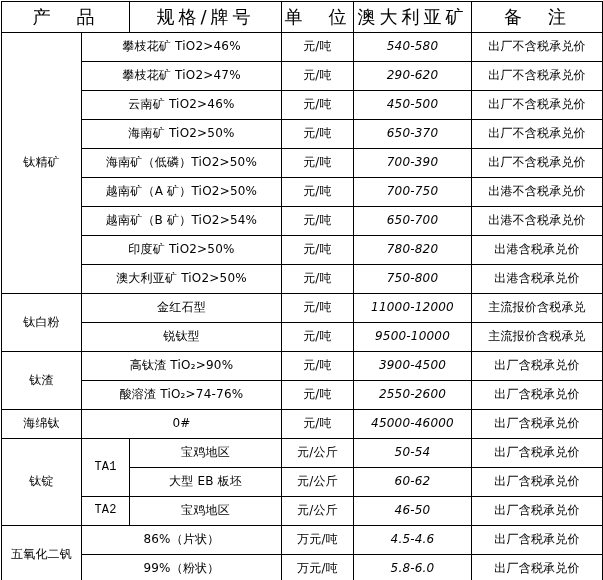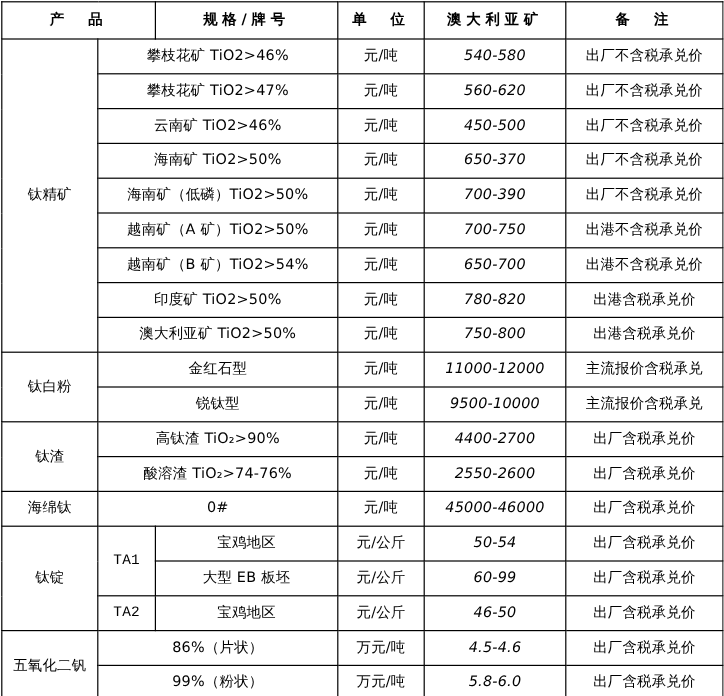--- a/index.html
+++ b/index.html
@@ -30,22 +30,22 @@
     text-align: center;
     vertical-align: middle;
     font-weight: normal;
     padding: 0;
     height: 28px;
     line-height: 1.15;
     font-size: 12px;
     letter-spacing: 0.2px;
   }
   table.price-table thead td {
-    font-weight: bold;
-    font-size: 12px;
+    font-weight: normal;
+    font-size: 18px;
     letter-spacing: 4px;
     height: 30px;
   }
   .cat {
     font-weight: bold;
     font-size: 13px;
     letter-spacing: 1px;
   }
   .grade {
     font-size: 12px;
@@ -93,21 +93,21 @@
       <tr>
         <td class="cat" rowspan="9">钛精矿</td>
         <td class="prod" colspan="2">攀枝花矿 TiO2&gt;46%</td>
         <td class="unit">元/吨</td>
         <td class="price">540-580</td>
         <td class="note">出厂不含税承兑价</td>
       </tr>
       <tr>
         <td class="prod" colspan="2">攀枝花矿 TiO2&gt;47%</td>
         <td class="unit">元/吨</td>
-        <td class="price">560-620</td>
+        <td class="price">290-620</td>
         <td class="note">出厂不含税承兑价</td>
       </tr>
       <tr>
         <td class="prod" colspan="2">云南矿 TiO2&gt;46%</td>
         <td class="unit">元/吨</td>
         <td class="price">450-500</td>
         <td class="note">出厂不含税承兑价</td>
       </tr>
       <tr>
         <td class="prod" colspan="2">海南矿 TiO2&gt;50%</td>
@@ -157,21 +157,21 @@
         <td class="prod" colspan="2">锐钛型</td>
         <td class="unit">元/吨</td>
         <td class="price">9500-10000</td>
         <td class="note">主流报价含税承兑</td>
       </tr>
 
       <tr>
         <td class="cat" rowspan="2">钛渣</td>
         <td class="prod" colspan="2">高钛渣 TiO₂&gt;90%</td>
         <td class="unit">元/吨</td>
-        <td class="price">4400-2700</td>
+        <td class="price">3900-4500</td>
         <td class="note">出厂含税承兑价</td>
       </tr>
       <tr>
         <td class="prod" colspan="2">酸溶渣 TiO₂&gt;74-76%</td>
         <td class="unit">元/吨</td>
         <td class="price">2550-2600</td>
         <td class="note">出厂含税承兑价</td>
       </tr>
 
       <tr>
@@ -186,21 +186,21 @@
         <td class="cat" rowspan="3">钛锭</td>
         <td class="grade" rowspan="2">TA1</td>
         <td class="prod">宝鸡地区</td>
         <td class="unit">元/公斤</td>
         <td class="price">50-54</td>
         <td class="note">出厂含税承兑价</td>
       </tr>
       <tr>
         <td class="prod">大型 EB 板坯</td>
         <td class="unit">元/公斤</td>
-        <td class="price">60-99</td>
+        <td class="price">60-62</td>
         <td class="note">出厂含税承兑价</td>
       </tr>
       <tr>
         <td class="grade">TA2</td>
         <td class="prod">宝鸡地区</td>
         <td class="unit">元/公斤</td>
         <td class="price">46-50</td>
         <td class="note">出厂含税承兑价</td>
       </tr>
 

